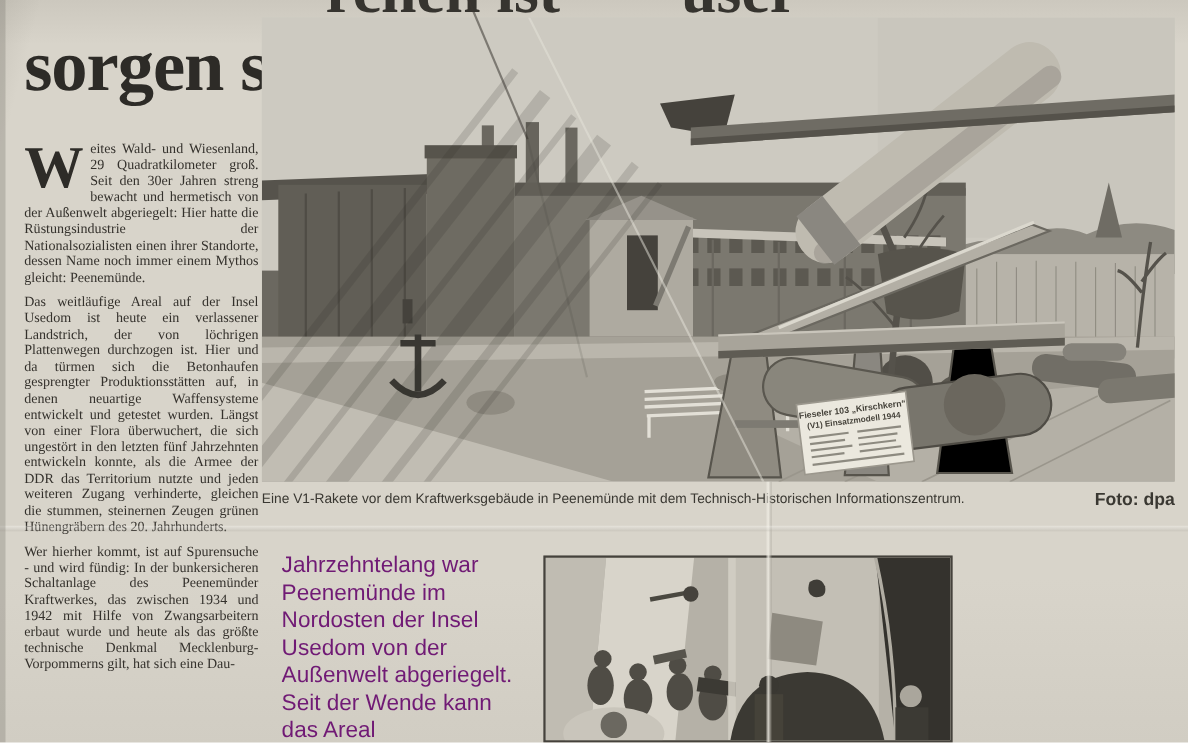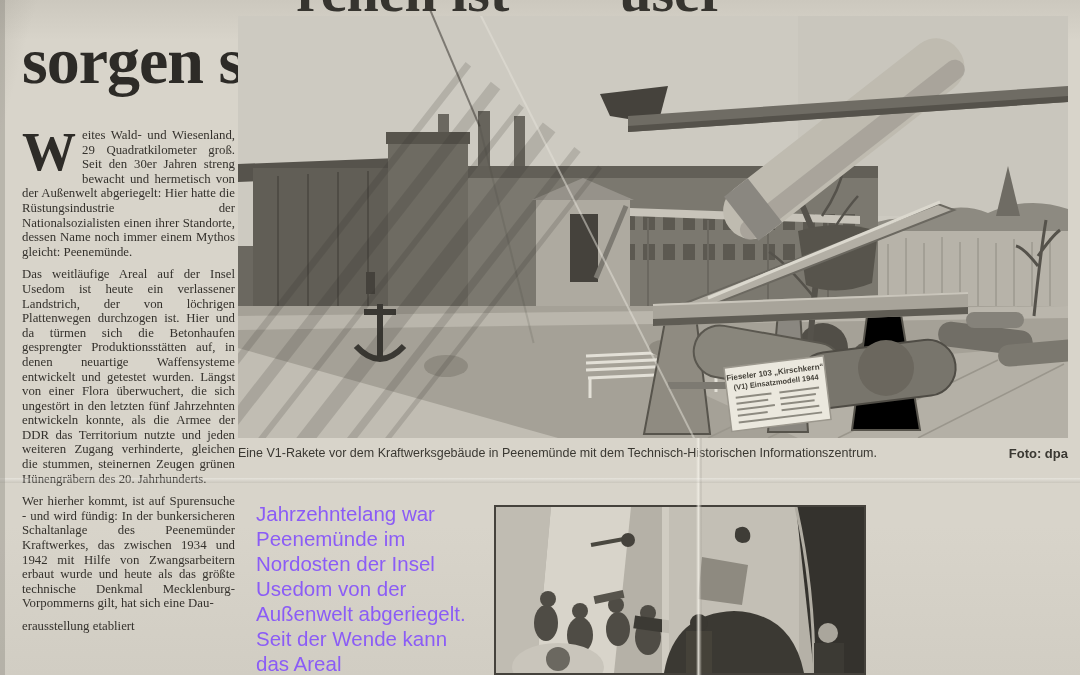--- a/index.html
+++ b/index.html
@@ -34,35 +34,35 @@
   .col-left{left:22px;top:128px;height:547px;overflow:hidden;}
   .col-right{left:862px;top:490px;height:185px;overflow:hidden;}
   .dropcap{
     float:left;font-size:54px;line-height:44px;padding:2px 6px 0 0;
     font-weight:600;color:#2e2c28;
   }
   
   .col-lead{
     left:256px;top:501px;width:218px;height:174px;overflow:hidden;
     font-family:"Liberation Sans",sans-serif;font-size:20.5px;line-height:25px;
-    color:#8b5cf6;text-align:left;
+    color:#701a75;text-align:left;
   }
   
   .photo-main{
     left:238px;top:16px;width:830px;height:422px;overflow:hidden;
     background:#cdcac1;
   }
   .photo-main svg{display:block;}
   
   .caption-row{
     left:238px;top:446px;width:830px;display:flex;justify-content:space-between;align-items:flex-start;
     font-family:"Liberation Sans",sans-serif;color:#3a3832;
   }
   .caption-row .caption{font-size:12.5px;}
-  .caption-row .credit{font-size:13px;font-weight:700;white-space:nowrap;margin-left:24px;}
+  .caption-row .credit{font-size:16px;font-weight:700;white-space:nowrap;margin-left:24px;}
   
   .photo-second{
     left:494px;top:505px;width:372px;height:170px;overflow:hidden;
     background:#b5b1a7;border:2px solid #45423c;box-sizing:border-box;
   }
   
   .crease-diag{
     left:424px;top:-2px;width:2px;height:140px;background:rgba(58,55,49,0.55);
     transform:rotate(-23deg);transform-origin:top left;
   }
@@ -293,21 +293,20 @@
 
 <div class="abs caption-row">
   <span class="caption">Eine V1-Rakete vor dem Kraftwerksgebäude in Peenemünde mit dem Technisch-Historischen Informationszentrum.</span>
   <span class="credit">Foto: dpa</span>
 </div>
 
 <div class="abs body-col col-left">
   <p><span class="dropcap">W</span><span>eites Wald- und Wiesenland, 29 Quadratkilometer groß. Seit den 30er Jahren streng bewacht und hermetisch von der Außenwelt abgeriegelt: Hier hatte die Rüstungsindustrie der Nationalsozialisten einen ihrer Standorte, dessen Name noch immer einem Mythos gleicht: Peenemünde.</span></p>
   <p>Das weitläufige Areal auf der Insel Usedom ist heute ein verlassener Landstrich, der von löchrigen Plattenwegen durchzogen ist. Hier und da türmen sich die Betonhaufen gesprengter Produktionsstätten auf, in denen neuartige Waffensysteme entwickelt und getestet wurden. Längst von einer Flora überwuchert, die sich ungestört in den letzten fünf Jahrzehnten entwickeln konnte, als die Armee der DDR das Territorium nutzte und jeden weiteren Zugang verhinderte, gleichen die stummen, steinernen Zeugen grünen Hünengräbern des 20. Jahrhunderts.</p>
   <p>Wer hierher kommt, ist auf Spurensuche - und wird fündig: In der bunkersicheren Schaltanlage des Peenemünder Kraftwerkes, das zwischen 1934 und 1942 mit Hilfe von Zwangsarbeitern erbaut wurde und heute als das größte technische Denkmal Mecklenburg-Vorpommerns gilt, hat sich eine Dau-</p>
-  <p>erausstellung etabliert</p>
 </div>
 
 <div class="abs col-lead">Jahrzehntelang war Peenemünde im Nordosten der Insel Usedom von der Außenwelt abgerie­gelt. Seit der Wen­de kann das Areal</div>
 
 <div class="abs photo-second">
   <svg width="368" height="166" viewBox="0 0 368 166">
     <rect x="0" y="0" width="368" height="166" fill="#b5b1a7"></rect>
 
     <polygon points="55,0 135,0 118,166 40,166" fill="#d8d4ca"></polygon>
     <polygon points="0,0 55,0 40,166 0,166" fill="#c0bcb2"></polygon>

